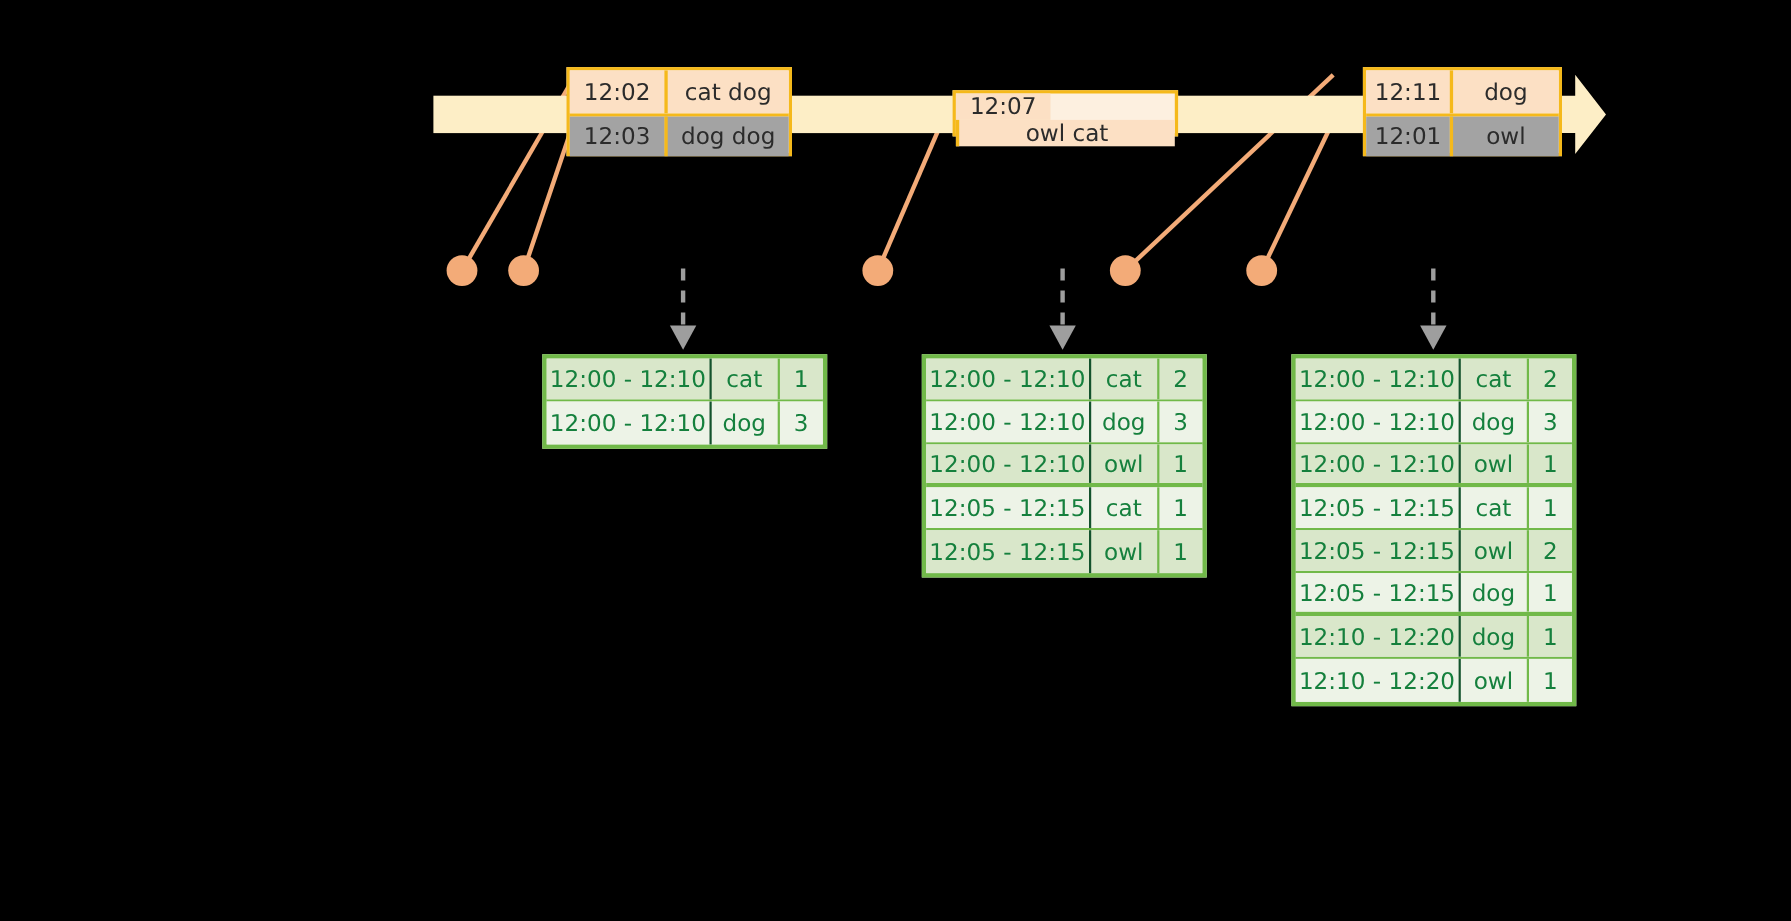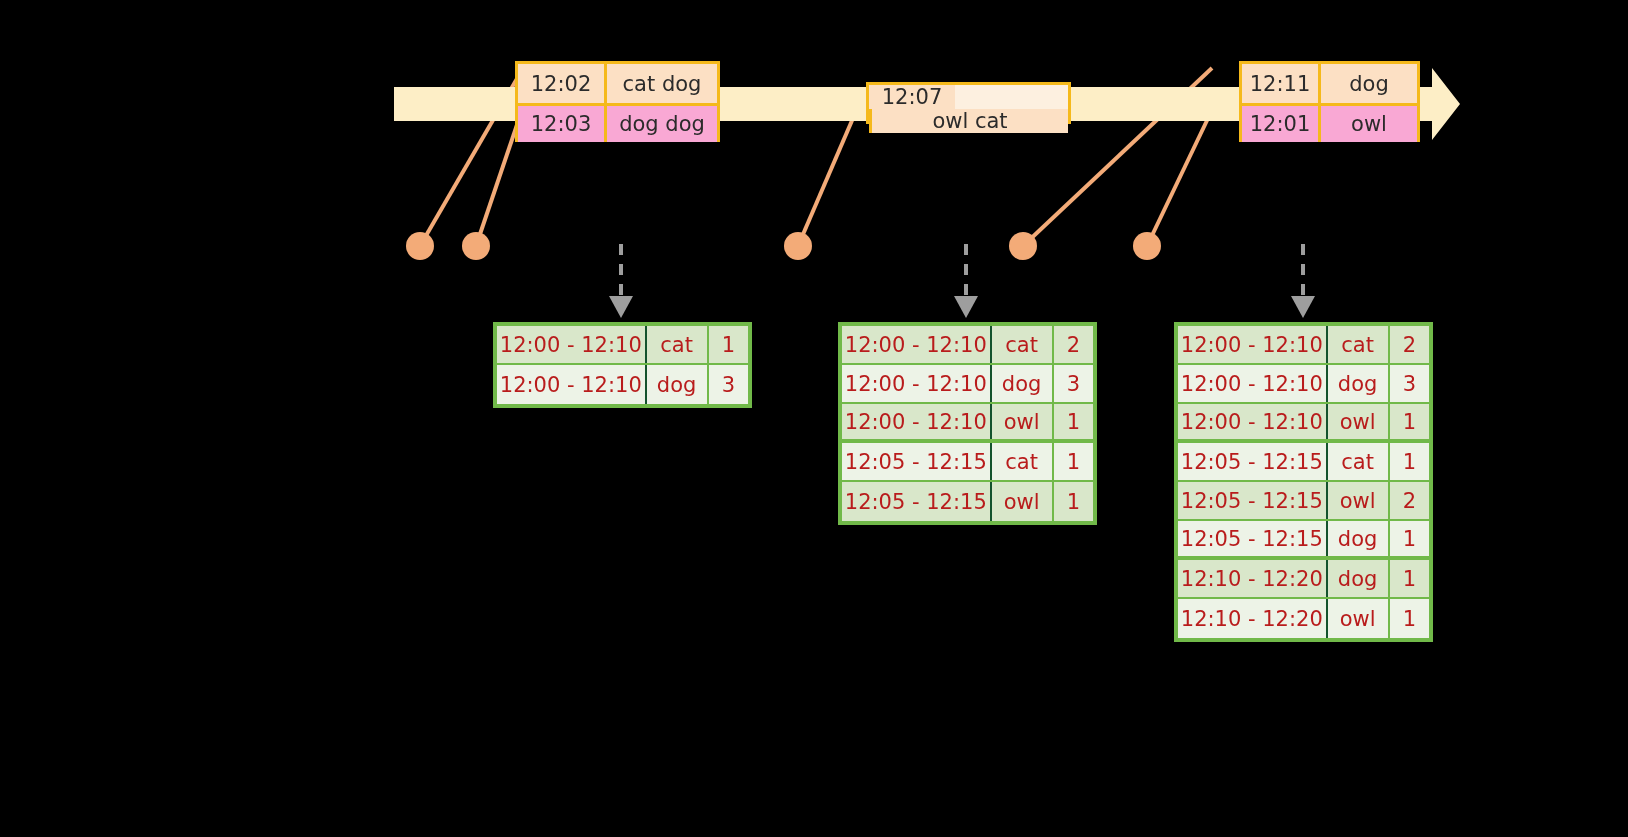--- a/index.html
+++ b/index.html
@@ -55,21 +55,21 @@
   }
   .event-row {
     display: flex;
     height: 39px;
     box-sizing: border-box;
   }
   .event-row + .event-row {
     border-top: 3px solid #f5b91b;
   }
   .event-row.shade-dark .cell { background: #fce0c4; }
-  .event-row.shade-light .cell { background: #f9a8d4; }
+  .event-row.shade-light .cell { background: #a3a3a3; }
   .event-row .cell {
     display: flex;
     align-items: center;
     justify-content: center;
     box-sizing: border-box;
     color: #2b2b2b;
     font-size: 21px;
     font-family: "DejaVu Sans", sans-serif;
   }
   .event-row .cell.c-time { width: 86px; }
@@ -109,21 +109,21 @@
   }
   .win-row:last-child { border-bottom: none; }
   .win-row.grp-edge { border-bottom: 4px solid #71b949; }
   .win-row.shade-dark .wcell { background: #d9e7ca; }
   .win-row.shade-light .wcell { background: #edf3e7; }
   .wcell {
     display: flex;
     align-items: center;
     justify-content: center;
     box-sizing: border-box;
-    color: #b91c1c;
+    color: #15803d;
     font-size: 21px;
     font-family: "DejaVu Sans", sans-serif;
     white-space: nowrap;
   }
   .wcell.w-win   { width: 150px; }
   .wcell.w-word  { width: 63px;  border-left: 2px solid #14532d; }
   .wcell.w-count { width: 42px;  border-left: 2px solid #71b949; }
 
   #win-table-1 { left: 493px;  top: 322px; width: 259px; }
   #win-table-2 { left: 838px;  top: 322px; width: 259px; }

